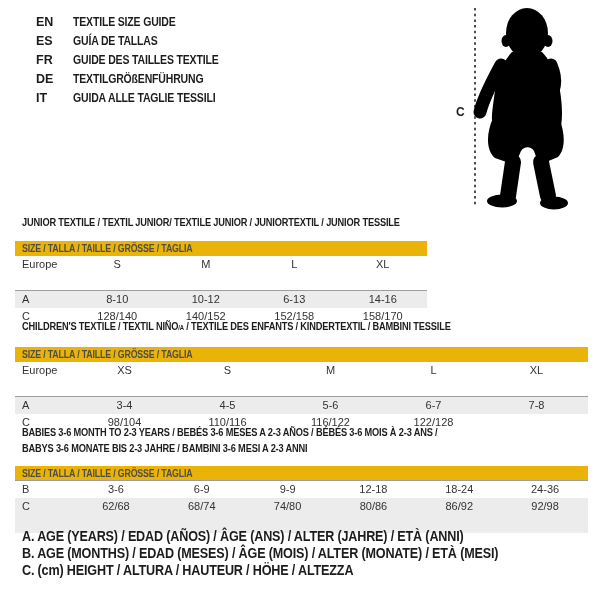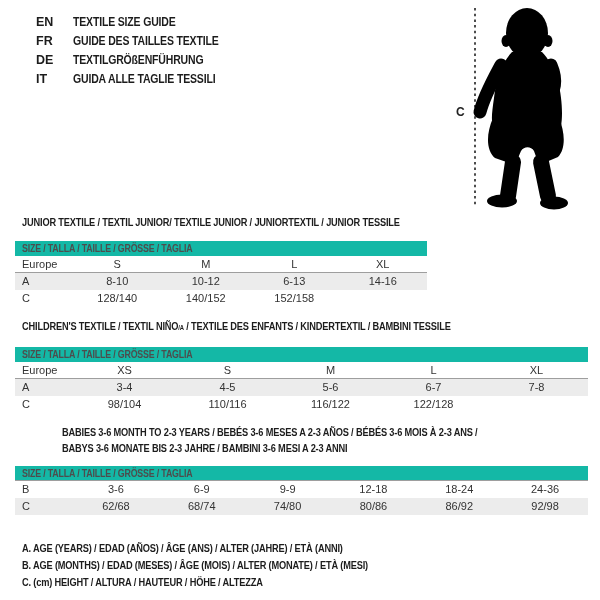--- a/index.html
+++ b/index.html
@@ -16,49 +16,53 @@
   .lang-row{display:flex;height:19px;line-height:19px;margin-left:16px;}
   .lang-code{width:37px;font-weight:bold;font-size:12.5px;color:#1c1c1c;flex:none;}
   .lang-label{font-weight:bold;font-size:12.5px;color:#1c1c1c;}
 
   
   .figure-wrap{left:468px;top:0;}
   .c-marker{left:456px;top:105px;font-weight:bold;font-size:12px;color:#222;}
 
   
   .t-title{font-weight:bold;font-size:11px;color:#1c1c1c;left:22px;}
-  #t3-title{line-height:16px;margin-left:40px;}
+  #t3-title{line-height:16px;}
   .sub{font-size:7px;}
 
   
   .size-table{left:15px;}
   #t1{top:241px;width:412px;}
   #t2{top:347px;width:573px;}
   #t3{top:466px;width:573px;}
-  .bar{height:15px;line-height:15px;background:#14b8a6;color:#4d4d4d;font-weight:bold;font-size:10.5px;padding-left:7px;box-sizing:border-box;}
-  .trow{display:grid;height:17px;line-height:17px;font-size:11px;color:#333333;box-sizing:border-box;}
+  .bar{height:15px;line-height:15px;background:#eab308;color:#4d4d4d;font-weight:bold;font-size:10.5px;padding-left:7px;box-sizing:border-box;}
+  .trow{display:grid;height:35px;line-height:17px;font-size:11px;color:#333333;box-sizing:border-box;}
   #t1 .trow{grid-template-columns:58px repeat(4,1fr);}
   #t2 .trow{grid-template-columns:58px repeat(5,1fr);}
   #t3 .trow{grid-template-columns:58px repeat(6,1fr);}
   .cell{text-align:center;overflow:hidden;}
   .cell.rlabel{text-align:left;padding-left:7px;}
   .shade{background:#ececec;}
   .dark-top{border-top:1px solid #9e9e9e;height:18px;line-height:17px;margin-top:-1px;}
 
   
-  .legend{top:540px;left:22px;font-weight:bold;font-size:11px;color:#1c1c1c;}
+  .legend{top:527px;left:22px;font-weight:bold;font-size:15px;color:#1c1c1c;}
   .legend-line{height:17px;line-height:17px;}
 </style>
 </head>
 <body>
 
 <div class="abs lang-block">
   <div class="lang-row">
     <span class="lang-code">EN</span>
     <span class="lang-label cond">TEXTILE SIZE GUIDE</span>
+  </div>
+  <div class="lang-row">
+    <span class="lang-code">ES</span>
+    <span class="lang-label cond">GUÍA DE TALLAS</span>
   </div>
   <div class="lang-row">
     <span class="lang-code">FR</span>
     <span class="lang-label cond">GUIDE DES TAILLES TEXTILE</span>
   </div>
   <div class="lang-row">
     <span class="lang-code">DE</span>
     <span class="lang-label cond">TEXTILGRÖßENFÜHRUNG</span>
   </div>
   <div class="lang-row">
@@ -105,20 +109,21 @@
     <span class="cell">8-10</span>
     <span class="cell">10-12</span>
     <span class="cell">6-13</span>
     <span class="cell">14-16</span>
   </div>
   <div class="trow">
     <span class="cell rlabel">C</span>
     <span class="cell">128/140</span>
     <span class="cell">140/152</span>
     <span class="cell">152/158</span>
+    <span class="cell">158/170</span>
   </div>
 </div>
 
 <div class="abs t-title" id="t2-title" style="top:320px;">
   <span class="cond"><span>CHILDREN'S TEXTILE / TEXTIL NIÑO</span><span class="sub">/A</span><span> / TEXTILE DES ENFANTS / KINDERTEXTIL / BAMBINI TESSILE</span></span>
 </div>
 <div class="abs size-table" id="t2">
   <div class="bar">
     <span class="cond">SIZE / TALLA / TAILLE / GRÖSSE / TAGLIA</span>
   </div>

